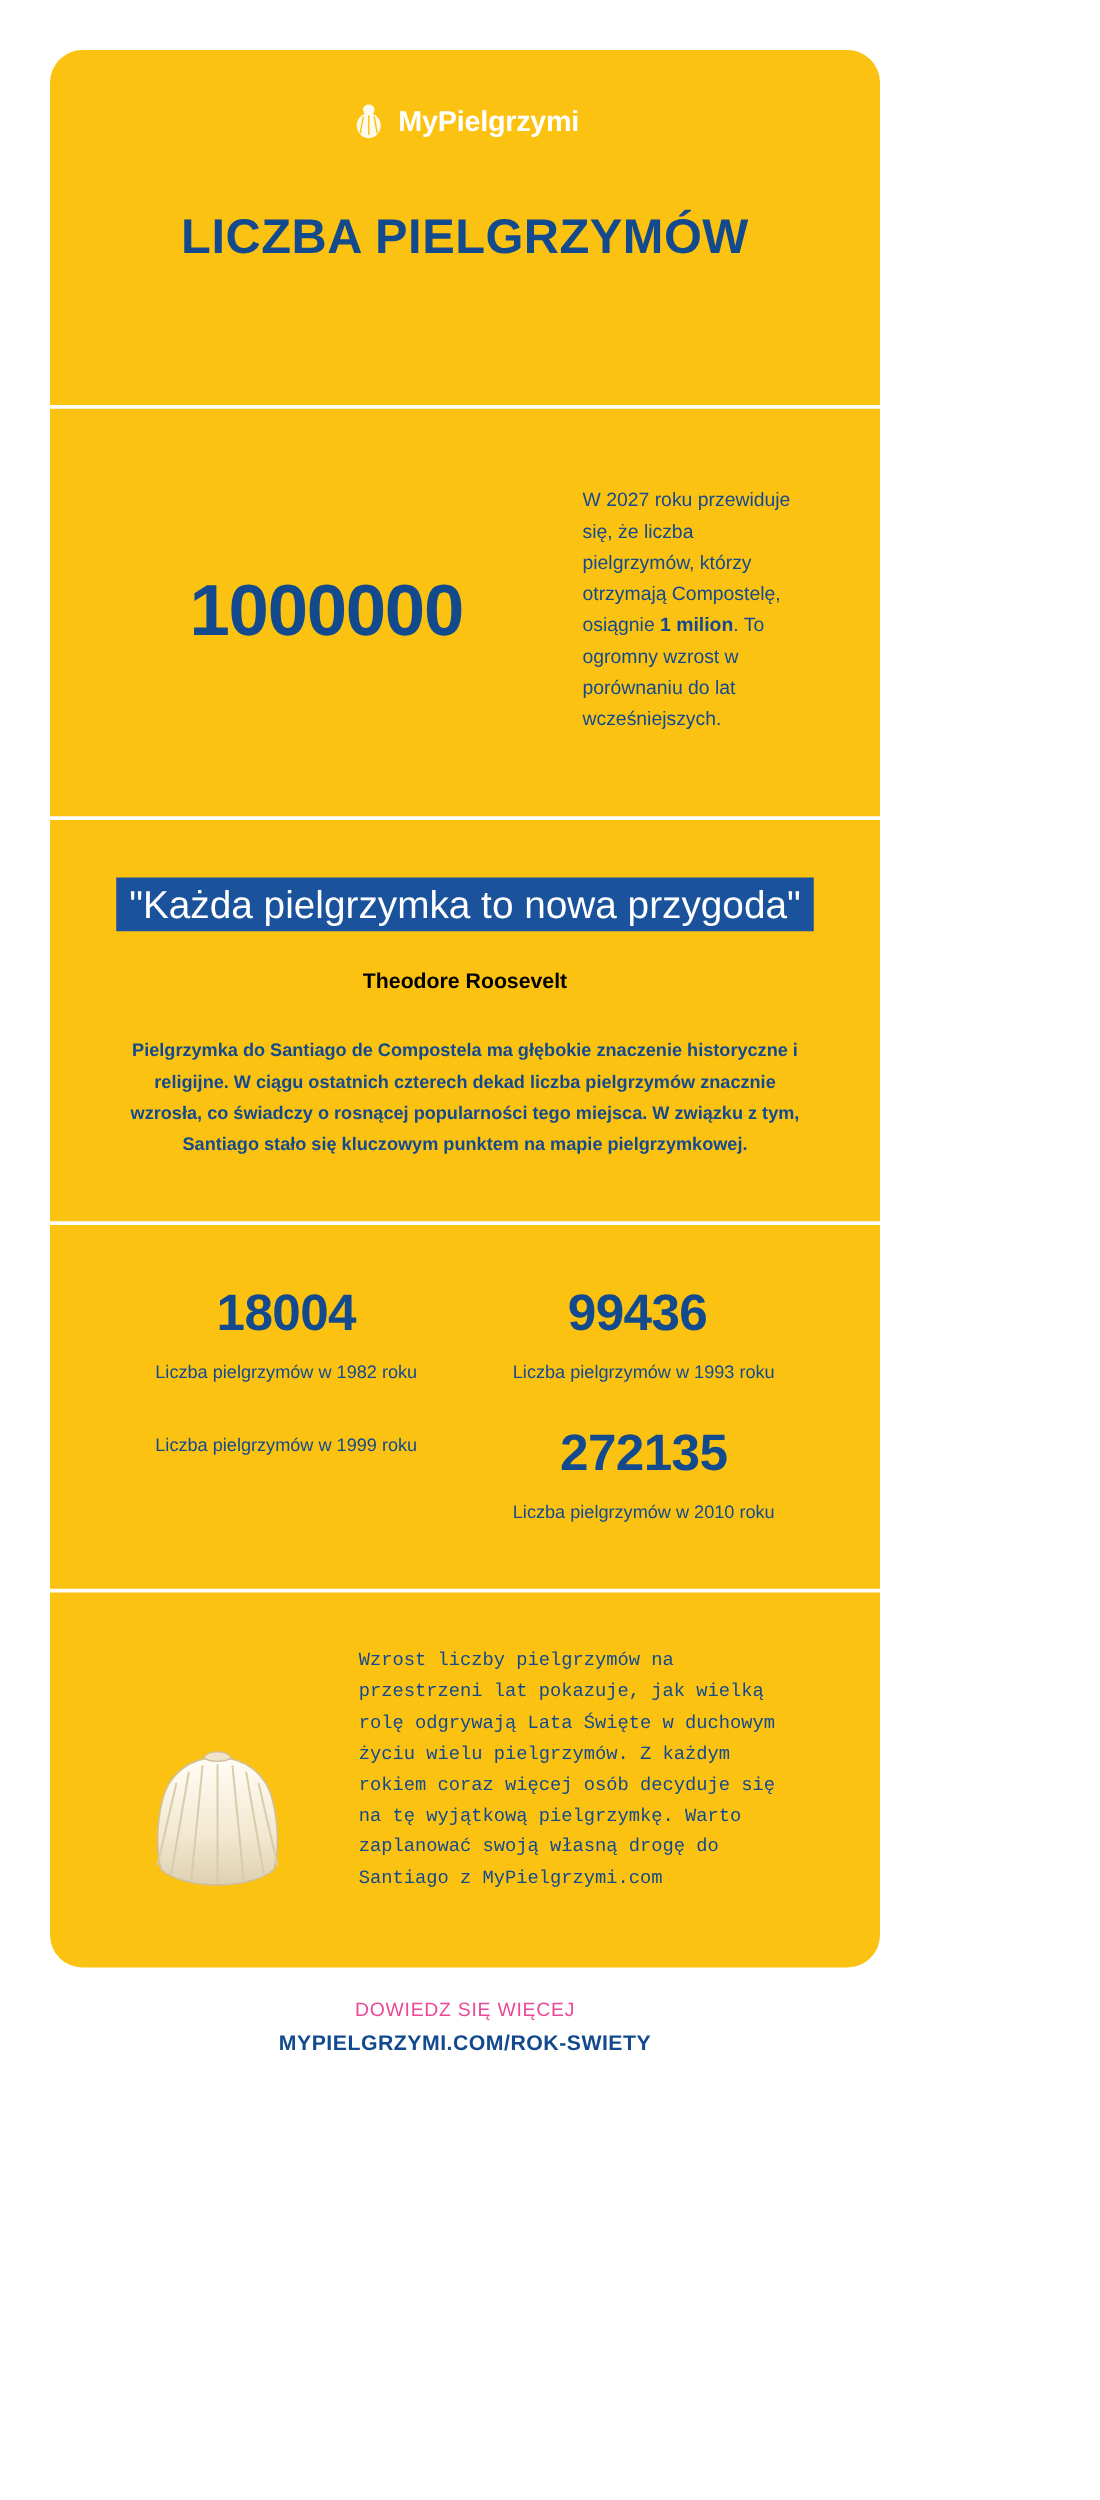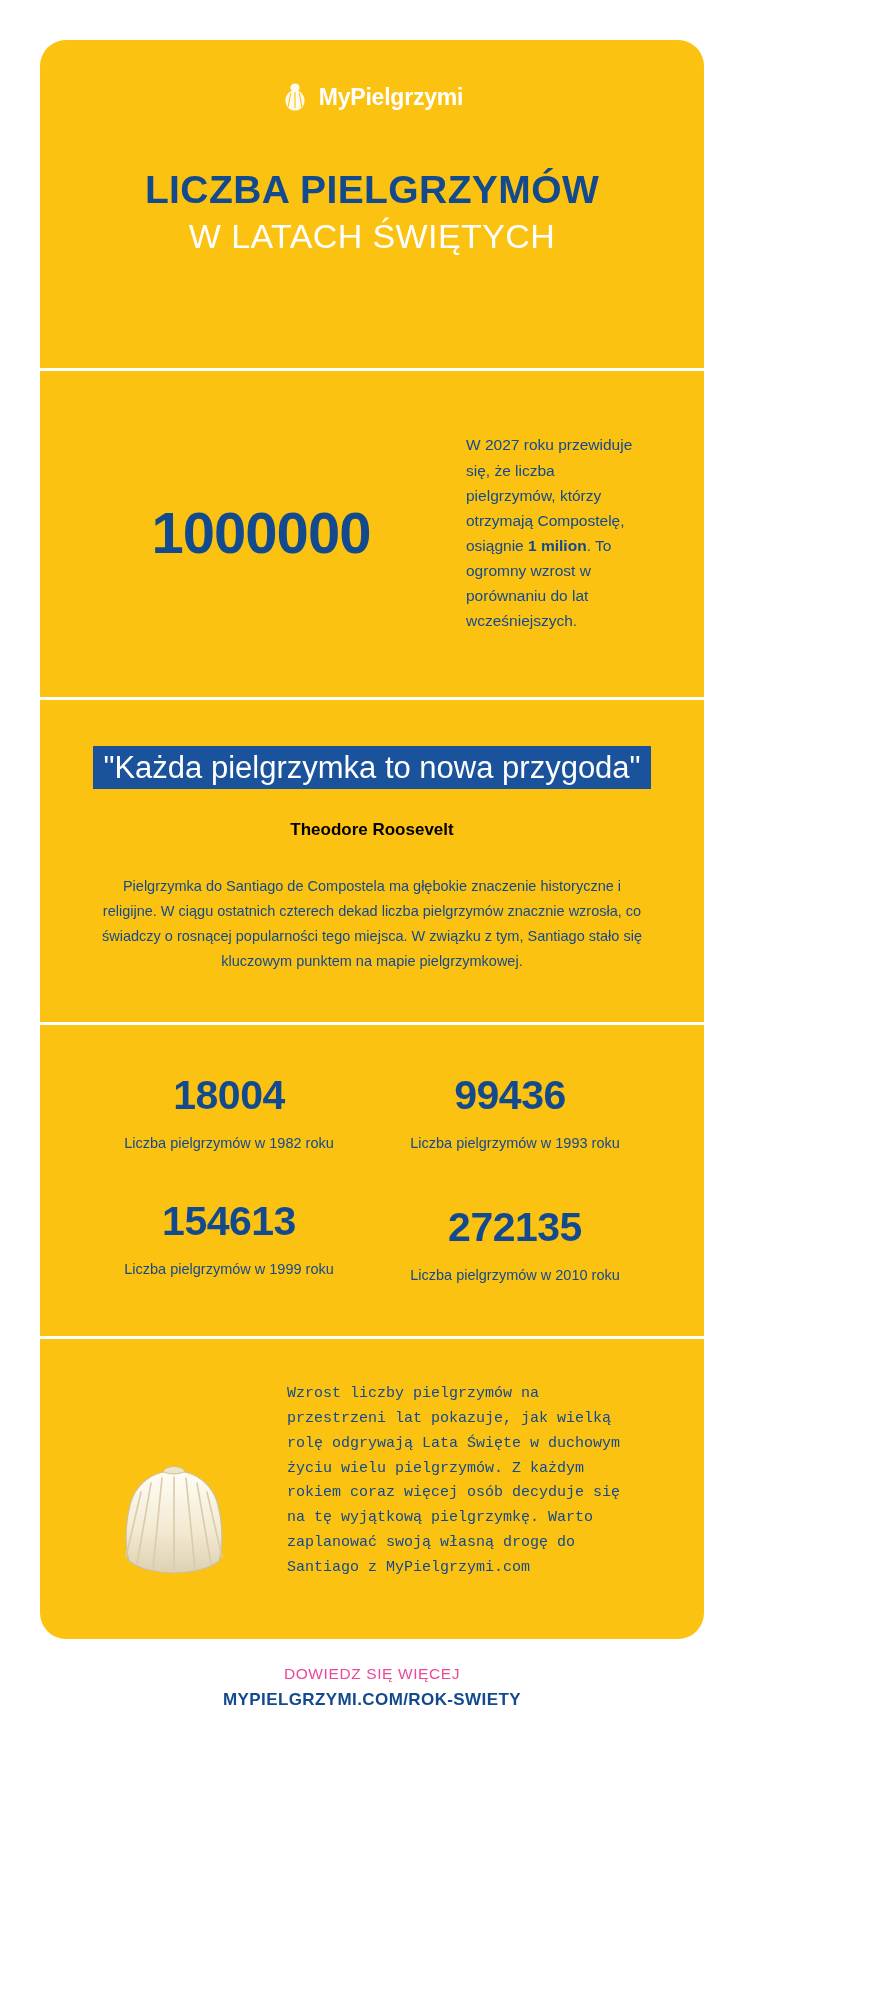--- a/index.html
+++ b/index.html
@@ -134,31 +134,32 @@
     font-size: 17px;
     font-weight: bold;
     color: #000000;
   }
   .quote-body {
     margin-top: 34px;
     font-size: 14.5px;
     line-height: 1.72;
     color: #134a8e;
     padding: 0 14px;
+    font-weight: bold;
   }
 
   
   .stats-section {
     padding-top: 50px;
     padding-bottom: 50px;
   }
   .stats-grid {
     display: grid;
     grid-template-columns: 1fr 1fr;
-    row-gap: 44px;
+    row-gap: 24px;
   }
   .stat {
     text-align: center;
     padding: 0 22px;
   }
   .stat-value {
     font-size: 41px;
     font-weight: bold;
     color: #134a8e;
     letter-spacing: -0.5px;
@@ -221,21 +222,20 @@
 
     <div class="section header">
       <div class="brand">
         <svg class="brand-mark" viewBox="0 0 28 30" aria-hidden="true">
           <path d="M14 1.5c3 0 4.6 2 4.6 4.2 0 1.6-.9 2.6-1.6 3.3 3.6 1.3 6.6 4.8 6.6 9.4 0 5.6-4.4 10.1-9.6 10.1S4.4 24 4.4 18.4c0-4.6 3-8.1 6.6-9.4-.7-.7-1.6-1.7-1.6-3.3C9.4 3.5 11 1.5 14 1.5z" fill="#ffffff" opacity="0.92"></path>
           <path d="M14 10.5v15M9.6 11.6L7.2 24.5M18.4 11.6l2.4 12.9" stroke="#fcc211" stroke-width="1.1" fill="none" stroke-linecap="round"></path>
         </svg>
         <span class="brand-name">MyPielgrzymi</span>
       </div>
       <div class="title-main">LICZBA PIELGRZYMÓW</div>
-      <div class="title-sub">W LATACH ŚWIĘTYCH</div>
     </div>
 
     <div class="section bignum-section">
       <div class="bignum">1000000</div>
       <div class="bignum-text"><span>W 2027 roku przewiduje się, że liczba pielgrzymów, którzy otrzymają Compostelę, osiągnie </span><b>1 milion</b><span>. To ogromny wzrost w porównaniu do lat wcześniejszych.</span></div>
     </div>
 
     <div class="section quote-section">
       <div class="quote-wrap">
         <span class="quote-line">"Każda pielgrzymka to nowa przygoda"</span>
@@ -248,21 +248,20 @@
       <div class="stats-grid">
         <div class="stat">
           <div class="stat-value">18004</div>
           <div class="stat-label">Liczba pielgrzymów w 1982 roku</div>
         </div>
         <div class="stat offset-a">
           <div class="stat-value">99436</div>
           <div class="stat-label">Liczba pielgrzymów w 1993 roku</div>
         </div>
         <div class="stat">
-          <div class="stat-value">154613</div>
           <div class="stat-label">Liczba pielgrzymów w 1999 roku</div>
         </div>
         <div class="stat offset-b">
           <div class="stat-value">272135</div>
           <div class="stat-label">Liczba pielgrzymów w 2010 roku</div>
         </div>
       </div>
     </div>
 
     <div class="section footer-section">

